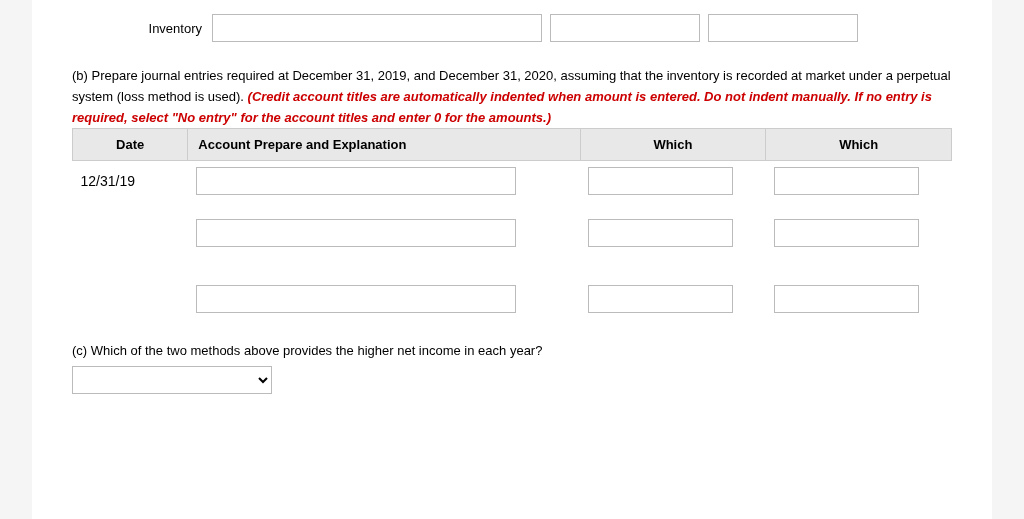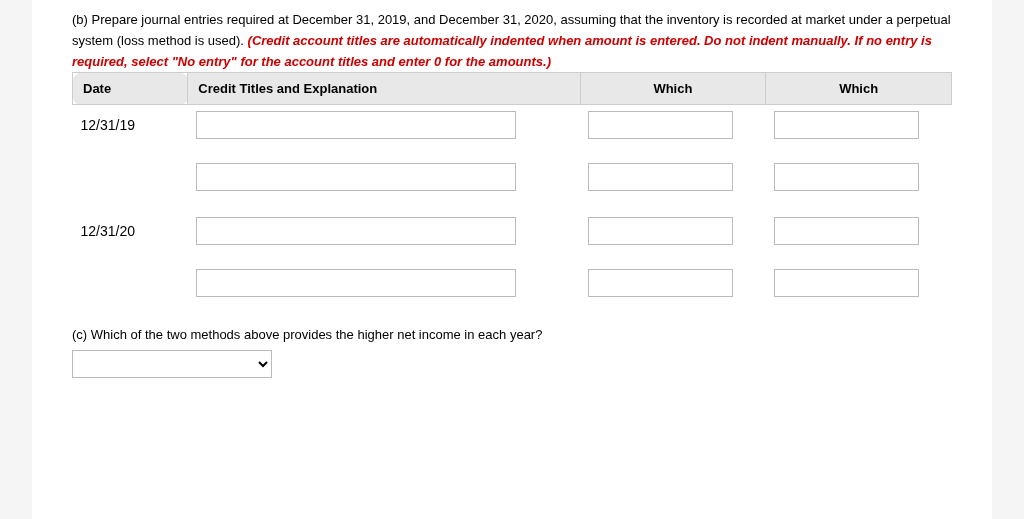--- a/index.html
+++ b/index.html
@@ -85,22 +85,21 @@
 
     .journal-table thead th {
       padding: 8px 10px;
       font-weight: bold;
       font-size: 13px;
       border: 1px solid #ccc;
     }
 
     .journal-table thead th:first-child {
       width: 100px;
-      text-align: left;
-      border-radius: 8px;
+      text-align: center;
     }
 
     .journal-table thead th:nth-child(2) {
       width: 340px;
       text-align: left;
     }
 
     .journal-table thead th:nth-child(3) {
       width: 160px;
       text-align: center;
@@ -165,33 +164,41 @@
       font-size: 13px;
       padding: 2px 4px;
       background: #fff;
     }
   </style>
 </head>
 <body>
 
 <div class="page-container">
 
+  <div class="top-row">
+    <div class="label-cell">Inventory</div>
+    <div class="input-group">
+      <input type="text" class="input-wide" value="" style="">
+      <input type="text" class="input-medium" value="" style="">
+      <input type="text" class="input-medium" value="" style="">
+    </div>
+  </div>
 
   <div class="section-b">
     <p>
       <span>(b) Prepare journal entries required at December 31, 2019, and December 31, 2020, assuming that the inventory is recorded at market under a perpetual system (loss method is used).</span>
       <span class="italic-red">(Credit account titles are automatically indented when amount is entered. Do not indent manually. If no entry is required, select "No entry" for the account titles and enter 0 for the amounts.)</span>
     </p>
   </div>
 
   <table class="journal-table">
     <thead>
       <tr>
         <th>Date</th>
-        <th>Credit Titles and Explanation</th>
+        <th>Account Prepare and Explanation</th>
         <th>Which</th>
         <th>Which</th>
       </tr>
     </thead>
     <tbody>
 
       <tr>
         <td><span class="date-label">12/31/19</span></td>
         <td>
           <input type="text" class="input-account" value="" style="">
@@ -218,32 +225,20 @@
         </td>
         <td>
           <input type="text" class="input-amount" value="" style="">
         </td>
       </tr>
 
       <tr class="row-spacer">
         <td colspan="4" style="height:14px;"></td>
       </tr>
 
-      <tr>
-        <td><span class="date-label">12/31/20</span></td>
-        <td>
-          <input type="text" class="input-account" value="" style="">
-        </td>
-        <td>
-          <input type="text" class="input-amount" value="" style="">
-        </td>
-        <td>
-          <input type="text" class="input-amount" value="" style="">
-        </td>
-      </tr>
 
       <tr class="row-spacer">
         <td colspan="4"></td>
       </tr>
 
       <tr>
         <td></td>
         <td>
           <input type="text" class="input-account" value="" style="">
         </td>

